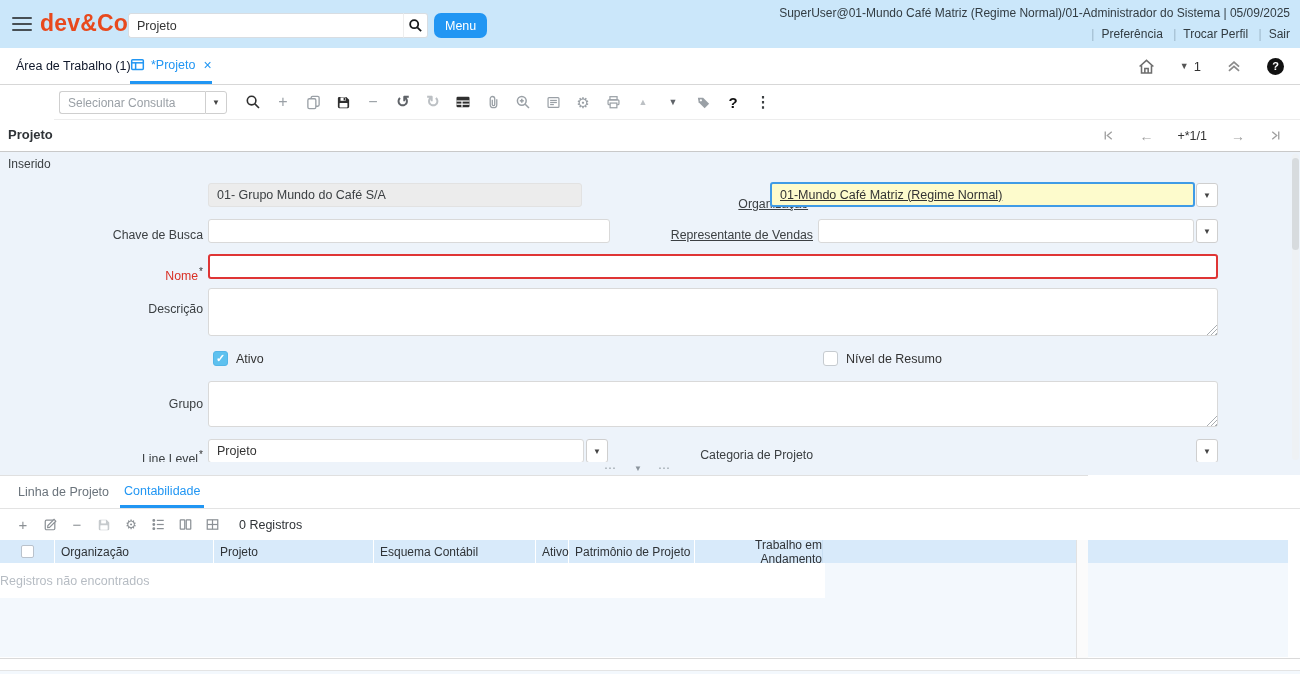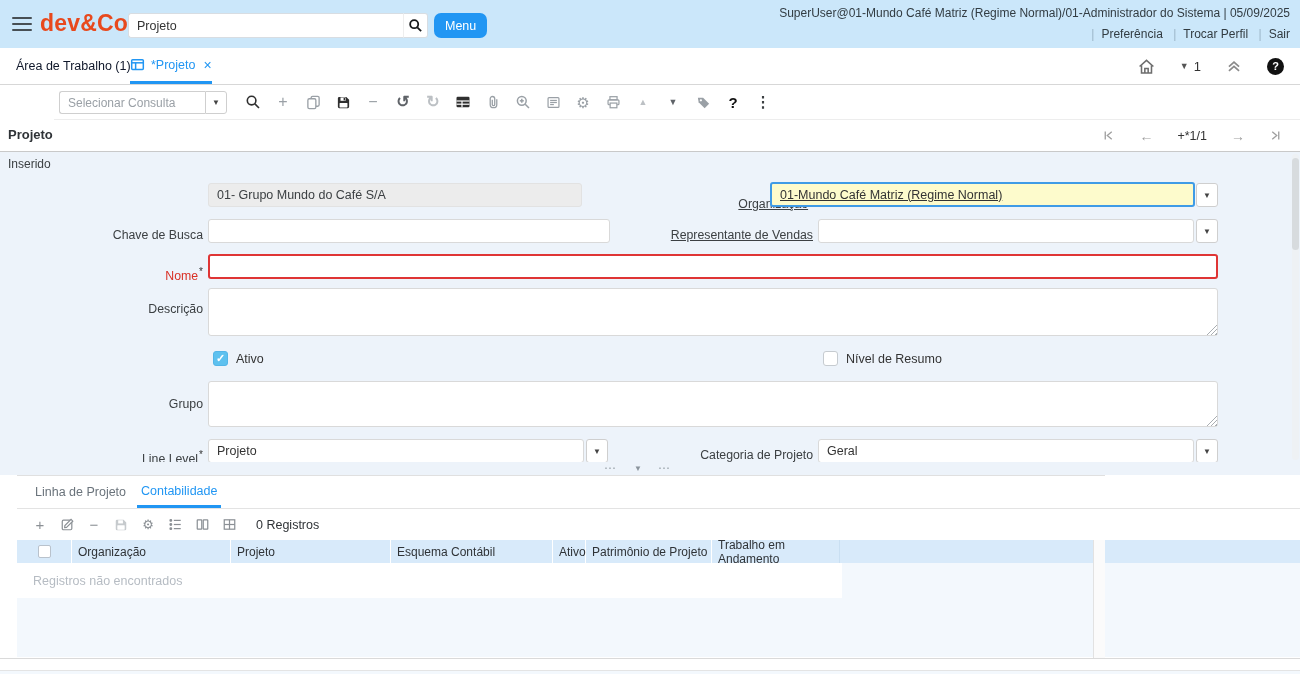--- a/index.html
+++ b/index.html
@@ -82,37 +82,37 @@
   .formscroll { position:absolute; right:1px; top:2px; width:7px; height:306px; background:#eef1f4; border-radius:4px; }
   .formscroll .thumb { position:absolute; top:4px; left:0; width:7px; height:92px; background:#d7dbde; border-radius:4px; }
 
   
   .splitter { position:absolute; left:0; top:462px; width:1300px; height:13px; background:var(--panel-bg); }
   .splithandle { position:absolute; left:604px; top:0; display:flex; align-items:center; gap:16px; color:#97a0a8; cursor:row-resize; }
   .splithandle .d { font-size:12px; letter-spacing:2px; line-height:13px; }
   .splithandle .c { font-size:8px; line-height:13px; color:#8b949c; }
 
   
-  .detail { position:absolute; left:17px; top:475px; width:1088px; height:183px; background:#fff; border-top:1px solid #e0e0e0; }
+  .detail { position:absolute; left:0; top:475px; width:1088px; height:183px; background:#fff; border-top:1px solid #e0e0e0;text-align:right; }
   .dtabs { position:absolute; left:0; top:0; width:1300px; height:33px; border-bottom:1px solid #e3e3e3; }
   .dtab { position:absolute; top:0; height:32px; display:flex; align-items:center; font-size:12.5px; cursor:pointer; padding:0 4px; }
   .dtab.inactive { left:14px; color:#6a737b; }
   .dtab.active { left:120px; color:var(--accent); border-bottom:3px solid var(--accent); }
   .dtoolbar { position:absolute; left:0; top:33px; width:1300px; height:31px; display:flex; align-items:center; }
   .dti { width:18px; height:18px; margin-left:9px; display:flex; align-items:center; justify-content:center; cursor:pointer; color:#8b9095; }
   .dti.first { margin-left:14px; }
   .dti.disabled { color:#c6cacd; }
   .dcount { margin-left:18px; font-size:12.5px; color:#2f3337; }
 
   .gridhead { position:absolute; left:0; top:64px; width:1288px; height:23px; background:var(--grid-header-bg); display:flex; }
   .gh { height:23px; border-right:1px solid #fff; display:flex; align-items:center; padding-left:6px; font-size:12px; color:#2f3337; cursor:pointer; }
   .gh.cbcell { width:55px; justify-content:center; padding-left:0; }
   .gh.cbcell .hcb { width:13px; height:13px; background:#fff; border:1px solid #b9c2cc; border-radius:2px; cursor:pointer; }
   .gridbody { position:absolute; left:0; top:87px; width:1288px; height:94px; background:var(--grid-empty-bg); }
-  .emptyrow { position:absolute; left:0; top:0; width:825px; height:35px; background:#fff; display:flex; align-items:center; padding-left:16px; font-size:12.5px; color:#b6bcc3; }
+  .emptyrow { position:absolute; left:0; top:0; width:825px; height:35px; background:#fff; display:flex; align-items:center; padding-left:0; font-size:12.5px; color:#b6bcc3; }
   .gridgutter { position:absolute; right:0; top:64px; width:12px; height:119px; background:#fbfbfb; border-left:1px solid #e2e2e2; }
 
   
   .footer { position:absolute; left:0; top:658px; width:1300px; height:13px; background:#fff; border-top:1px solid #dadada; border-bottom:1px solid #e4e4e4; }
   .footpad { position:absolute; left:0; top:671px; width:1300px; height:3px; background:var(--grid-empty-bg); }
 </style>
 </head>
 <body>
 
 <div id="app" data-interactable="false">
@@ -331,21 +331,20 @@
     <span class="resizer" style="left:1206px; top:263px;" data-interactable="true"></span>
 
     <div class="flabel lcol" style="top:291px; line-height:24px;" data-interactable="false">
       <span data-interactable="false">Line Level</span><sup data-interactable="false">*</sup>
     </div>
     <input class="fin" style="left: 208px; top: 287px; width: 376px;" data-interactable="true" value="Projeto">
     <div class="ddbtn" style="left:586px; top:287px;" data-interactable="true">
         <span data-interactable="false">▼</span>
       </div>
     <div class="flabel rcol" style="top:291px; line-height:24px;" data-interactable="false">Categoria de Projeto</div>
-    <input class="fin" style="left: 818px; top: 287px; width: 376px;" data-interactable="true" value="Geral">
     <div class="ddbtn" style="left:1196px; top:287px;" data-interactable="true">
         <span data-interactable="false">▼</span>
       </div>
 
     <div class="formscroll" data-interactable="true">
         <div class="thumb"></div>
       </div>
   </div>
 
   <div class="splitter" data-interactable="false">

